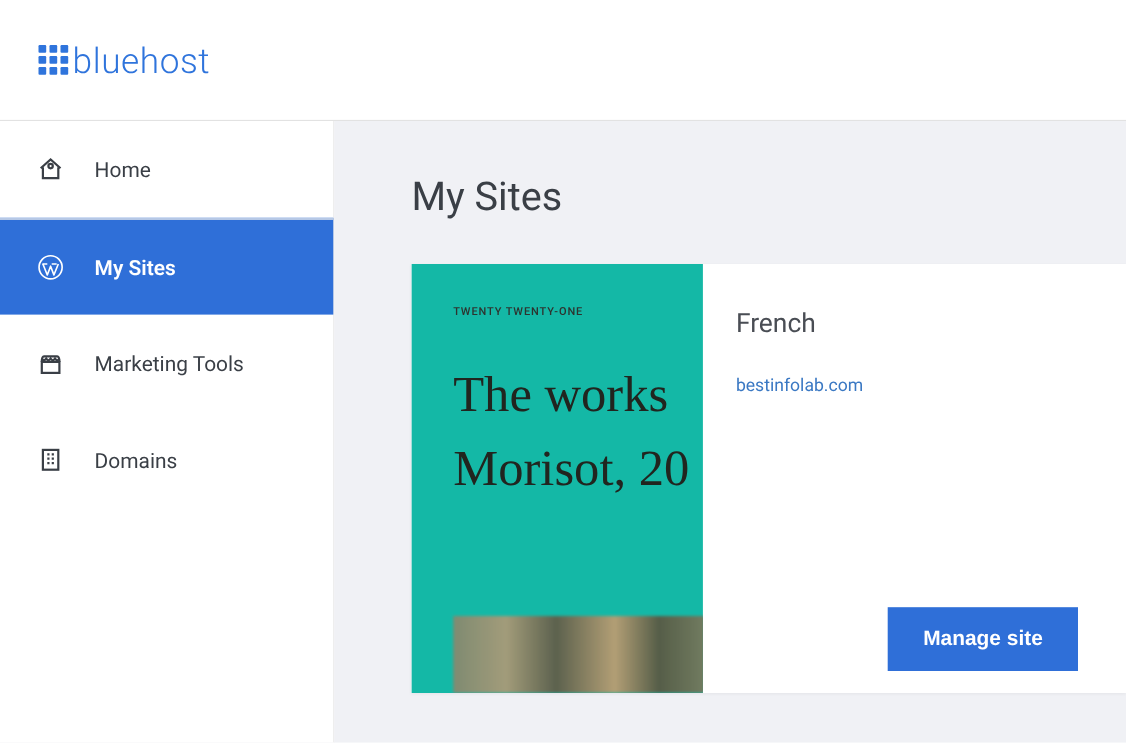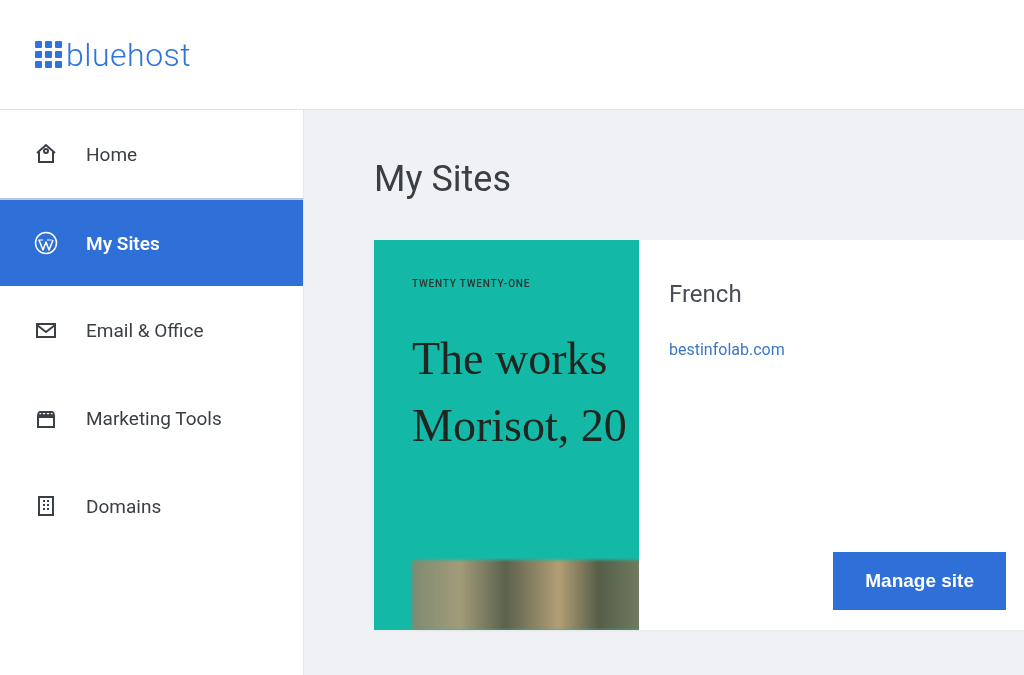--- a/index.html
+++ b/index.html
@@ -139,21 +139,21 @@
       color: #494d54;
       font-weight: 400;
     }
     .site-domain {
       margin-top: 32px;
       font-size: 16px;
       color: #3a78c3;
     }
     .manage-btn {
       position: absolute;
-      right: 18px;
+      right: 44px;
       bottom: 20px;
       background: #2f6fd8;
       color: #fff;
       border: none;
       padding: 18px 32px;
       font-size: 19px;
       font-weight: 600;
       cursor: pointer;
     }
   </style>
@@ -197,29 +197,20 @@
         <svg width="24" height="24" viewBox="0 0 24 24" fill="none">
           <circle cx="12" cy="12" r="10.5" stroke="#fff" stroke-width="1.5"></circle>
           <path d="M5 9 L9 19 L12 11 L15 19 L19 9" stroke="#fff" stroke-width="1.5" fill="none" stroke-linejoin="round"></path>
           <path d="M4.5 9 H9 M13 9 H17.5" stroke="#fff" stroke-width="1.2"></path>
         </svg>
       </span>
       <span>My Sites</span>
     </div>
 
 
-    <div class="sidebar-item">
-      <span class="icon">
-        <svg width="24" height="24" viewBox="0 0 24 24" fill="none" stroke="#3a3f46" stroke-width="2">
-          <rect x="3" y="6" width="18" height="13"></rect>
-          <path d="M3 7 L12 14 L21 7"></path>
-        </svg>
-      </span>
-      <span>Email &amp; Office</span>
-    </div>
 
     <div class="sidebar-item">
       <span class="icon">
         <svg width="24" height="24" viewBox="0 0 24 24" fill="none" stroke="#3a3f46" stroke-width="2">
           <rect x="4" y="11" width="16" height="10"></rect>
           <path d="M4 11 C4 11 4 6 6 6 H18 C20 6 20 11 20 11"></path>
           <path d="M4 8 Q6 11 8 8 Q10 11 12 8 Q14 11 16 8 Q18 11 20 8"></path>
         </svg>
       </span>
       <span>Marketing Tools</span>

